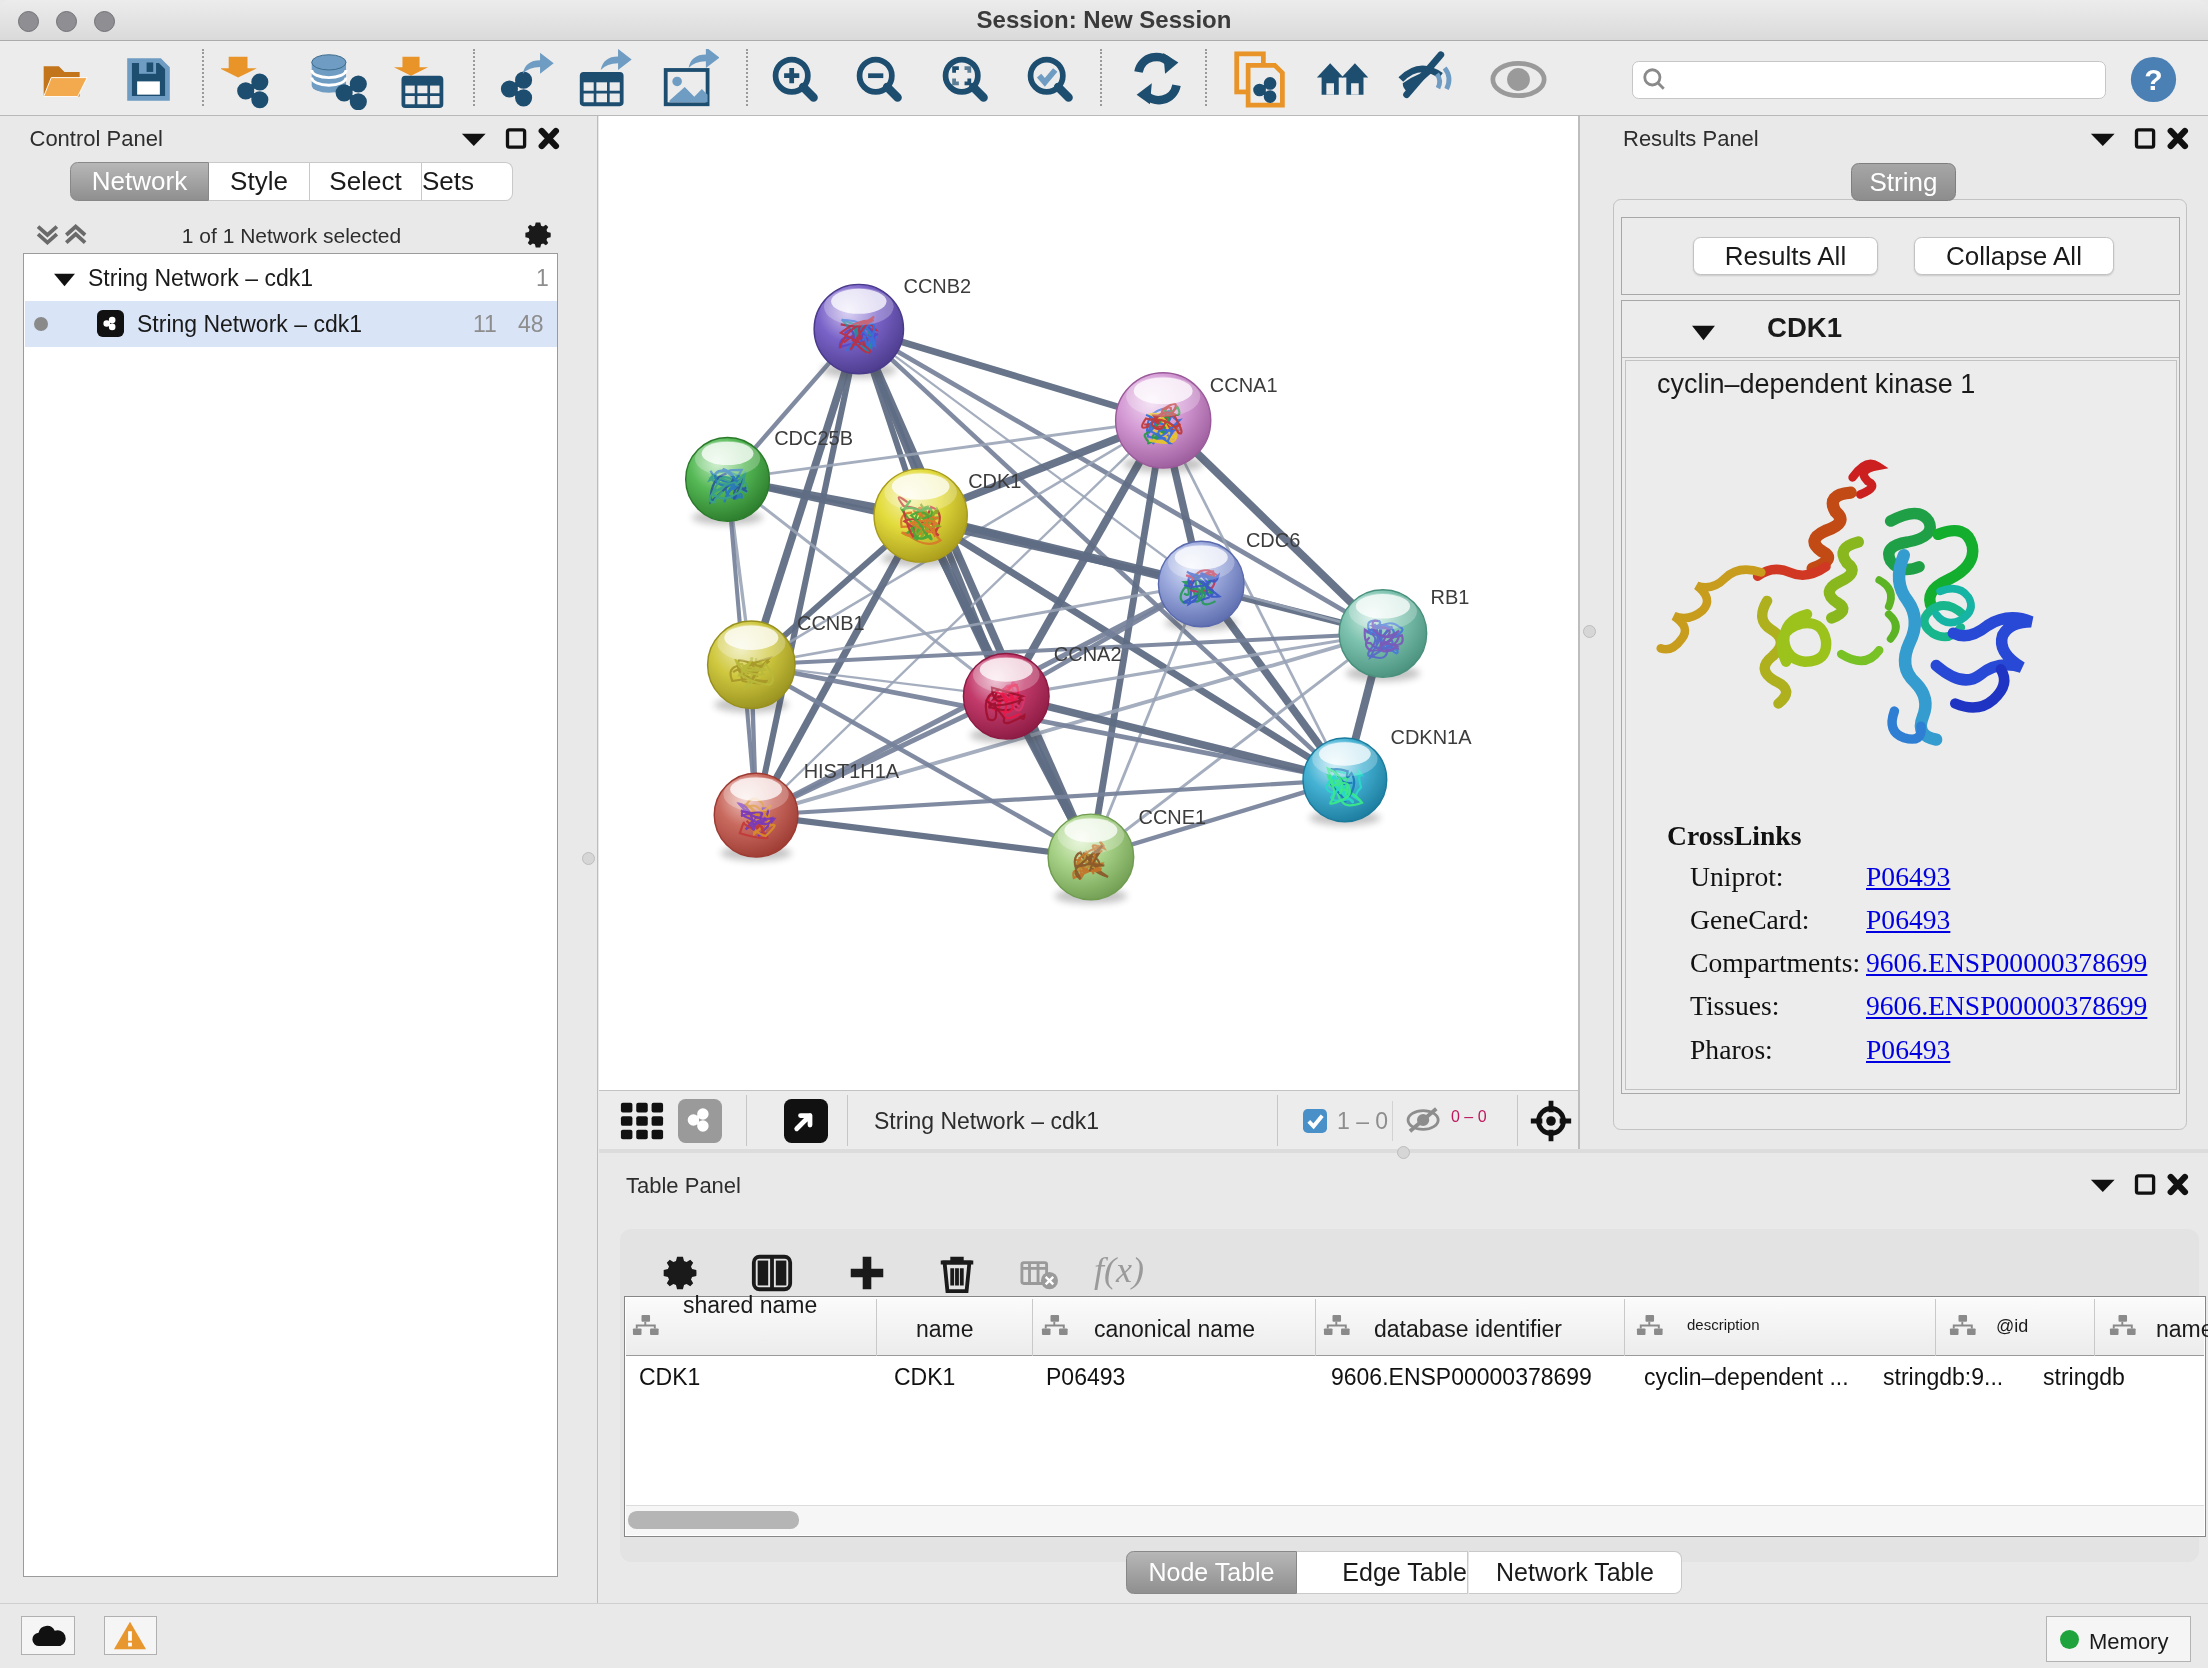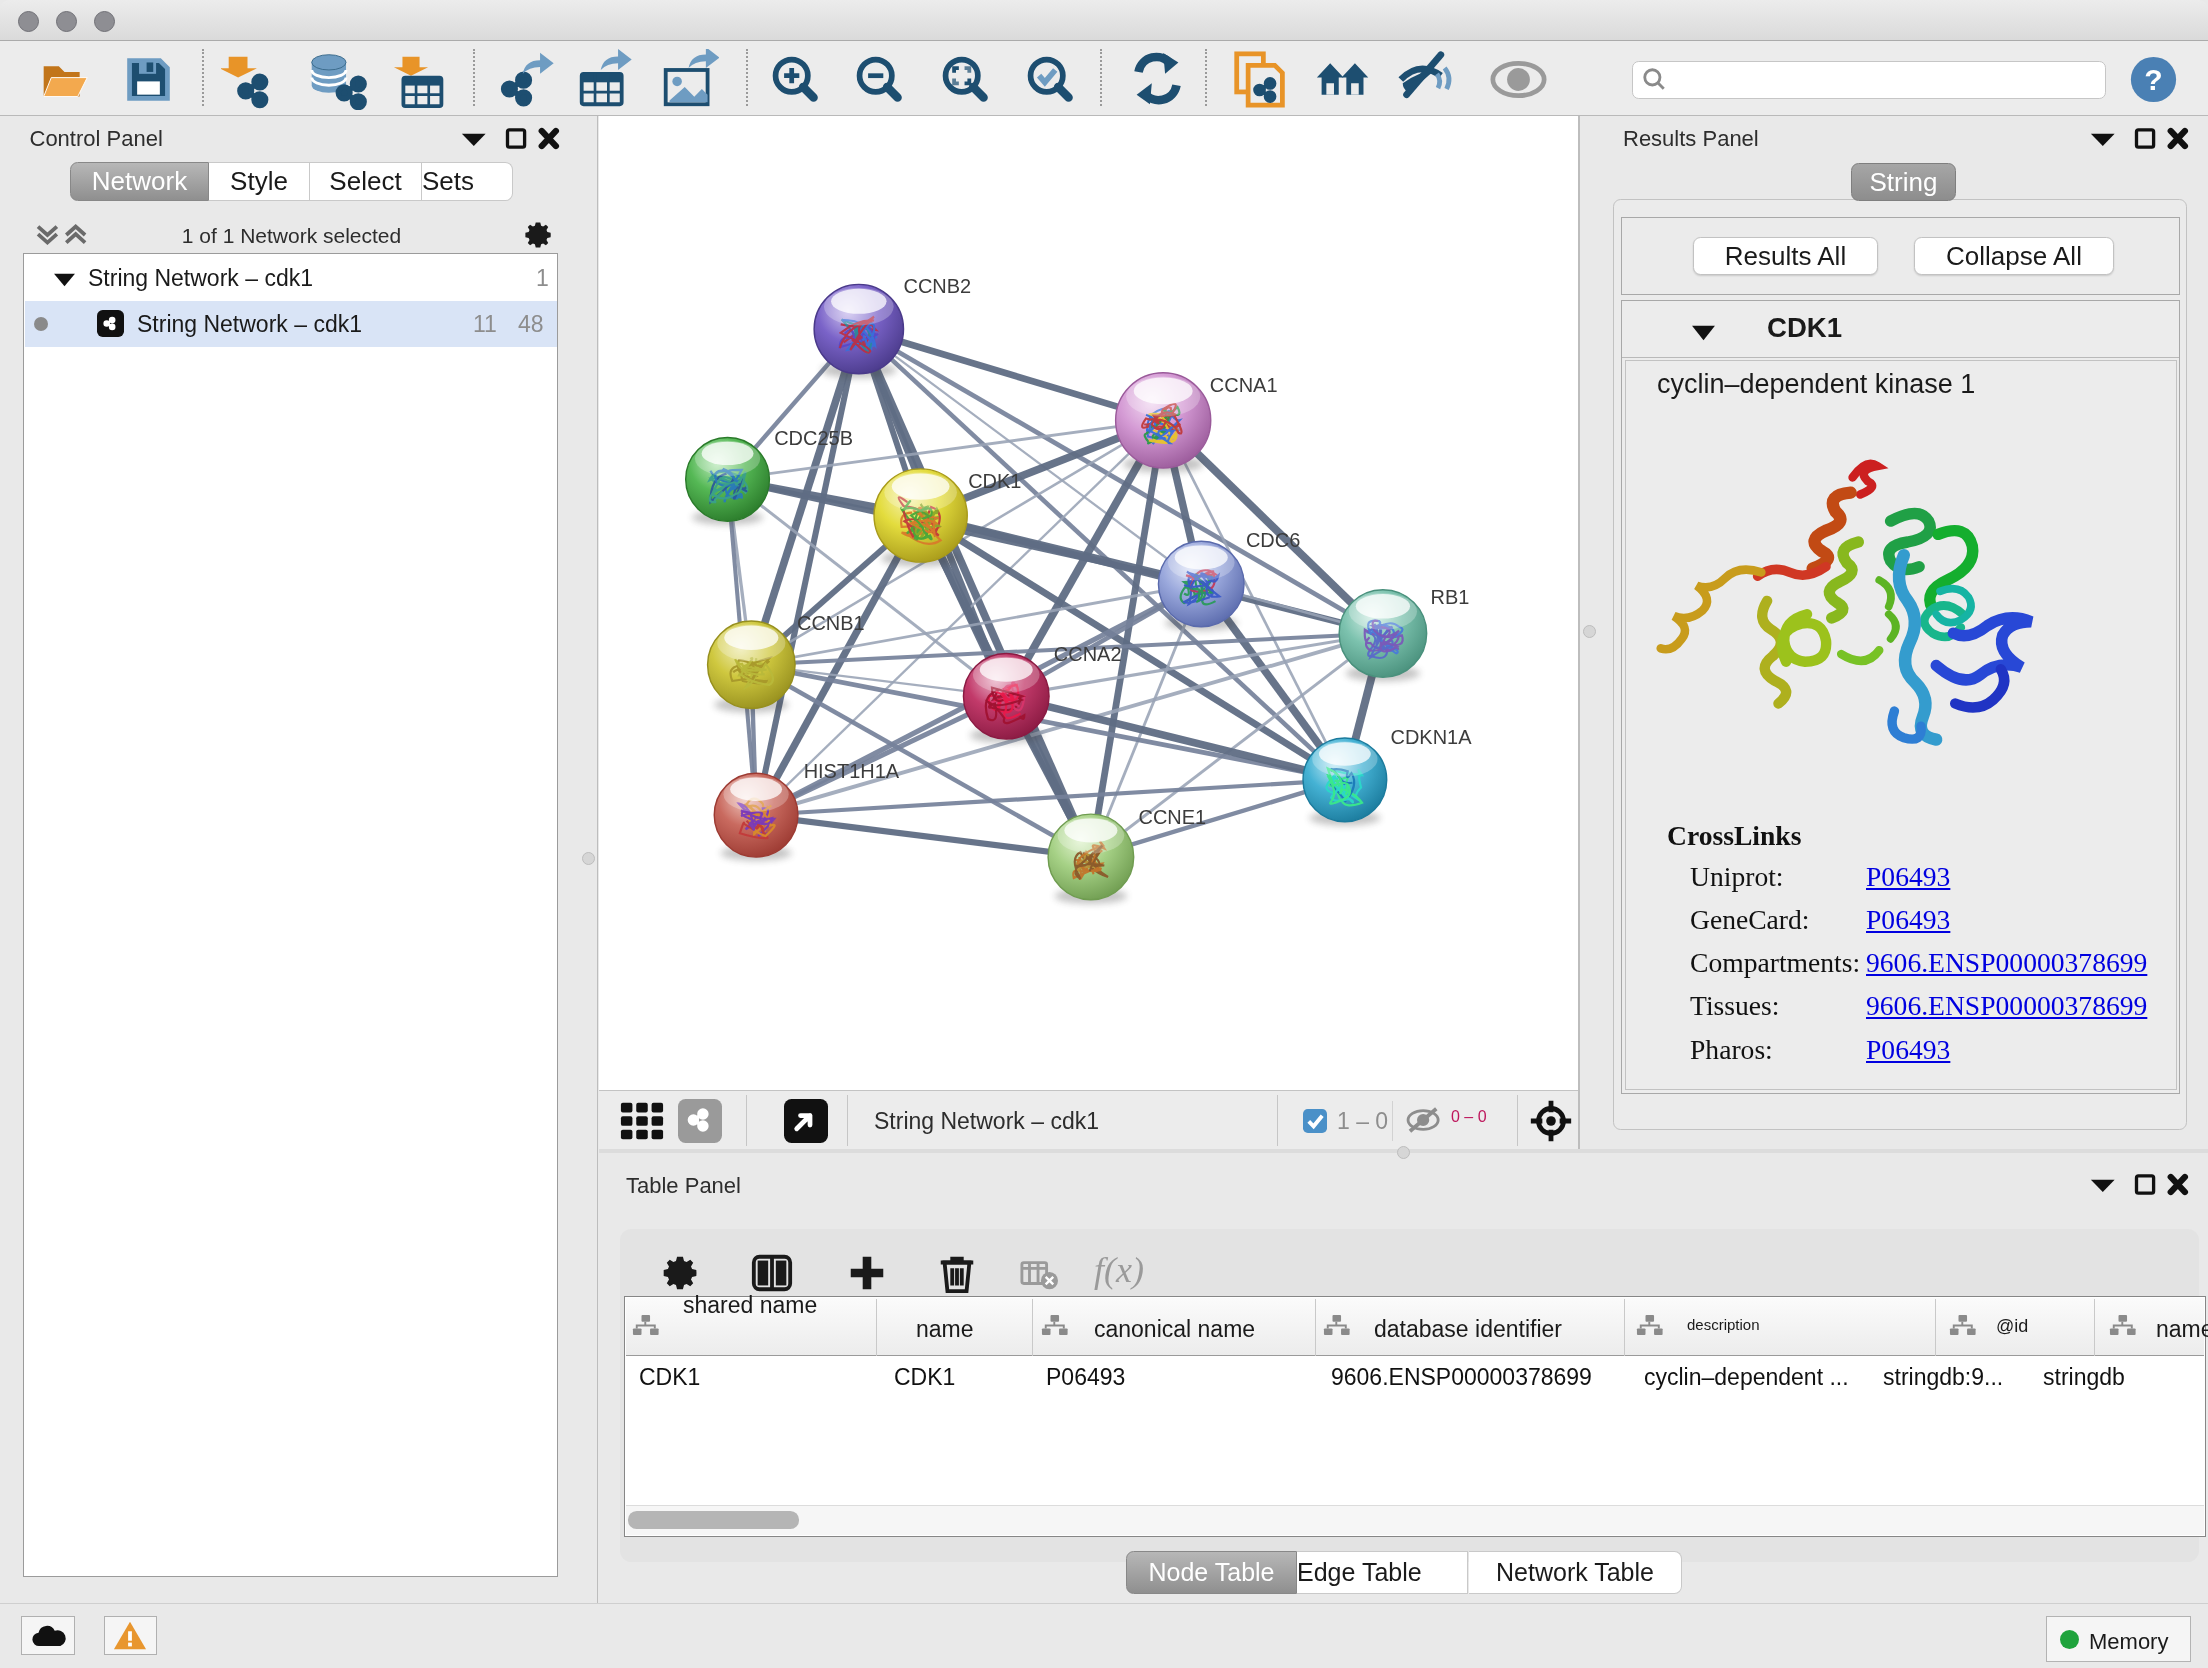--- a/index.html
+++ b/index.html
@@ -4,20 +4,21 @@
 *{margin:0;padding:0;box-sizing:border-box}
 html,body{width:2208px;height:1668px;overflow:hidden}
 body{font-family:"Liberation Sans",sans-serif;background:#e9e9e9;position:relative}
 </style></head>
 <body>
 
 <div style="position:absolute;left:0;top:0;width:2208px;height:41px;background:linear-gradient(#ececec,#dadada);border-bottom:1px solid #ababab;border-radius:9.5px 9.5px 0 0">
  <div style="position:absolute;left:18px;top:10.5px;width:21px;height:21px;border-radius:50%;background:#8e8e93;border:1px solid #707076"></div>
  <div style="position:absolute;left:56px;top:10.5px;width:21px;height:21px;border-radius:50%;background:#8e8e93;border:1px solid #707076"></div>
  <div style="position:absolute;left:94px;top:10.5px;width:21px;height:21px;border-radius:50%;background:#8e8e93;border:1px solid #707076"></div>
+ <div style="position:absolute;left:0;top:5.7px;width:2208px;text-align:center;font-size:24px;font-weight:bold;color:#3a3a3a">Session: New Session</div>
 </div>
 <div style="position:absolute;left:0;top:41px;width:2208px;height:75px;background:#ececec;border-bottom:1.9px solid #b9b9b9"></div>
 <div style="position:absolute;left:202px;top:49px;height:57px;border-left:2.9px dotted #9a9a9a"></div>
 <div style="position:absolute;left:473px;top:49px;height:57px;border-left:2.9px dotted #9a9a9a"></div>
 <div style="position:absolute;left:746px;top:49px;height:57px;border-left:2.9px dotted #9a9a9a"></div>
 <div style="position:absolute;left:1100px;top:49px;height:57px;border-left:2.9px dotted #9a9a9a"></div>
 <div style="position:absolute;left:1205px;top:49px;height:57px;border-left:2.9px dotted #9a9a9a"></div>
 <svg style="position:absolute;left:38px;top:53px" width="53" height="53" viewBox="0 0 56 56">
     <path d="M6 14 L22 14 L28 20 L44 20 L44 46 L6 46 Z" fill="#c2751a"></path>
     <path d="M6 46 L14 26 L52 26 L42 46 Z" fill="#f3a94e" stroke="#fff" stroke-width="1"></path>
@@ -685,21 +686,21 @@
 <div style="position:absolute;left:639px;top:1364px;font-size:23px;color:#111">CDK1</div>
 <div style="position:absolute;left:894px;top:1364px;font-size:23px;color:#111">CDK1</div>
 <div style="position:absolute;left:1046px;top:1364px;font-size:23px;color:#111">P06493</div>
 <div style="position:absolute;left:1331px;top:1364px;font-size:23px;color:#111">9606.ENSP00000378699</div>
 <div style="position:absolute;left:1644px;top:1364px;font-size:23px;color:#111">cyclin–dependent ...</div>
 <div style="position:absolute;left:1883px;top:1364px;font-size:23px;color:#111">stringdb:9...</div>
 <div style="position:absolute;left:2043px;top:1364px;font-size:23px;color:#111">stringdb</div>
 <div style="position:absolute;left:626px;top:1505px;width:1578px;height:30px;background:#f6f6f6;border-top:1px solid #dcdcdc"></div>
 <div style="position:absolute;left:628px;top:1511px;width:171px;height:18px;background:#b5b5b5;border-radius:8.6px"></div>
 <div style="position:absolute;left:1126px;top:1551px;width:171px;height:43px;background:linear-gradient(#b7b7b7,#8f8f8f);border:1px solid #888;border-radius:7.6px 0 0 7.6px;color:#fff;text-align:center;line-height:41px;font-size:25px">Node Table</div>
-<div style="position:absolute;left:1297px;top:1551px;width:171px;height:43px;background:#fff;border:1px solid #c9c9c9;border-left:none;color:#1a1a1a;text-align:left;line-height:41px;font-size:25px">Edge Table</div>
+<div style="position:absolute;left:1297px;top:1551px;width:171px;height:43px;background:#fff;border:1px solid #c9c9c9;border-left:none;color:#1a1a1a;text-align:right;line-height:41px;font-size:25px">Edge Table</div>
 <div style="position:absolute;left:1469px;top:1551px;width:213px;height:43px;background:#fff;border:1px solid #c9c9c9;border-left:none;border-radius:0 7.6px 7.6px 0;color:#1a1a1a;text-align:center;line-height:41px;font-size:25px">Network Table</div>
 
 <div style="position:absolute;left:0;top:1603px;width:2208px;height:66px;background:#e9e9e9;border-top:1.9px solid #cfcfcf">
  <div style="position:absolute;left:21px;top:12.4px;width:54px;height:39px;background:#f5f5f5;border:1.9px solid #b0b0b0"></div>
  <svg width="38" height="27" viewBox="0 0 40 28" style="position:absolute;left:29.5px;top:19px">
       <path d="M10 24 a7 7 0 0 1 -1 -14 a9 9 0 0 1 17 -2 a6 6 0 0 1 6 16 Z" fill="#111"></path>
     </svg>
  <div style="position:absolute;left:104px;top:12.4px;width:53px;height:39px;background:#f5f5f5;border:1.9px solid #b0b0b0"></div>
  <svg width="38" height="34" viewBox="0 0 40 36" style="position:absolute;left:111px;top:15px">
       <path d="M20 3 L37 32 H3 Z" fill="#e8962e"></path>

